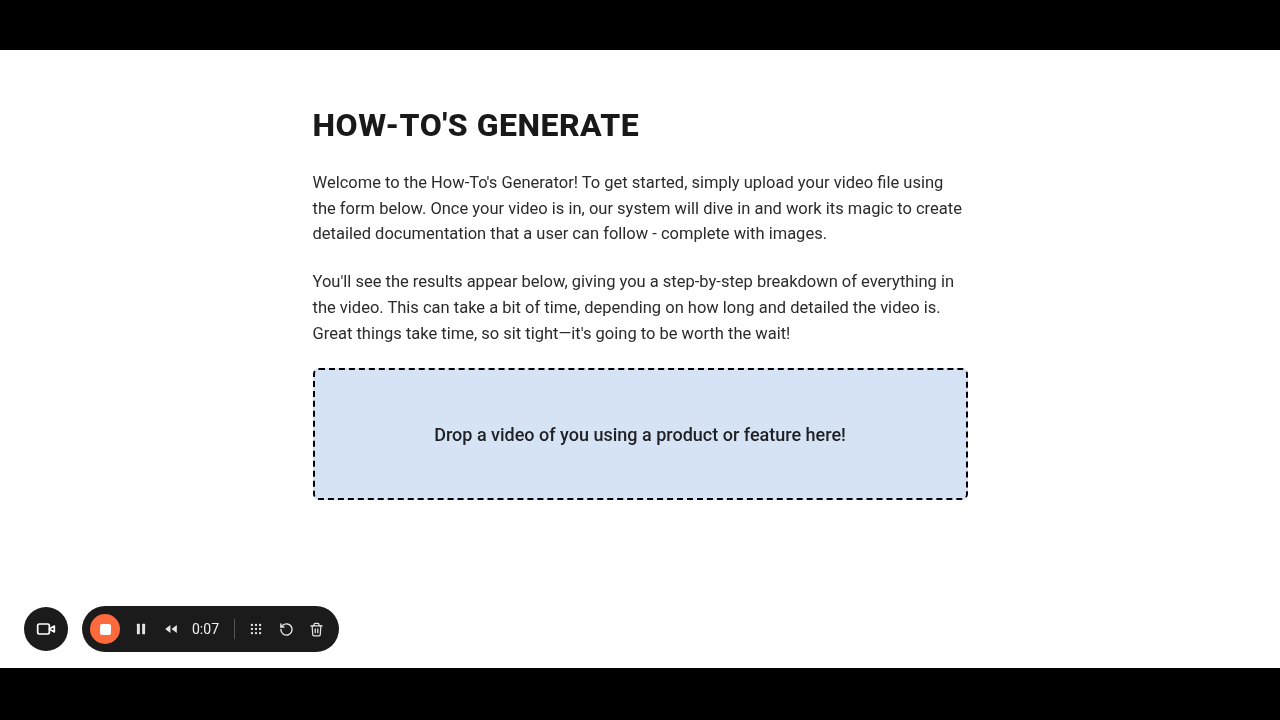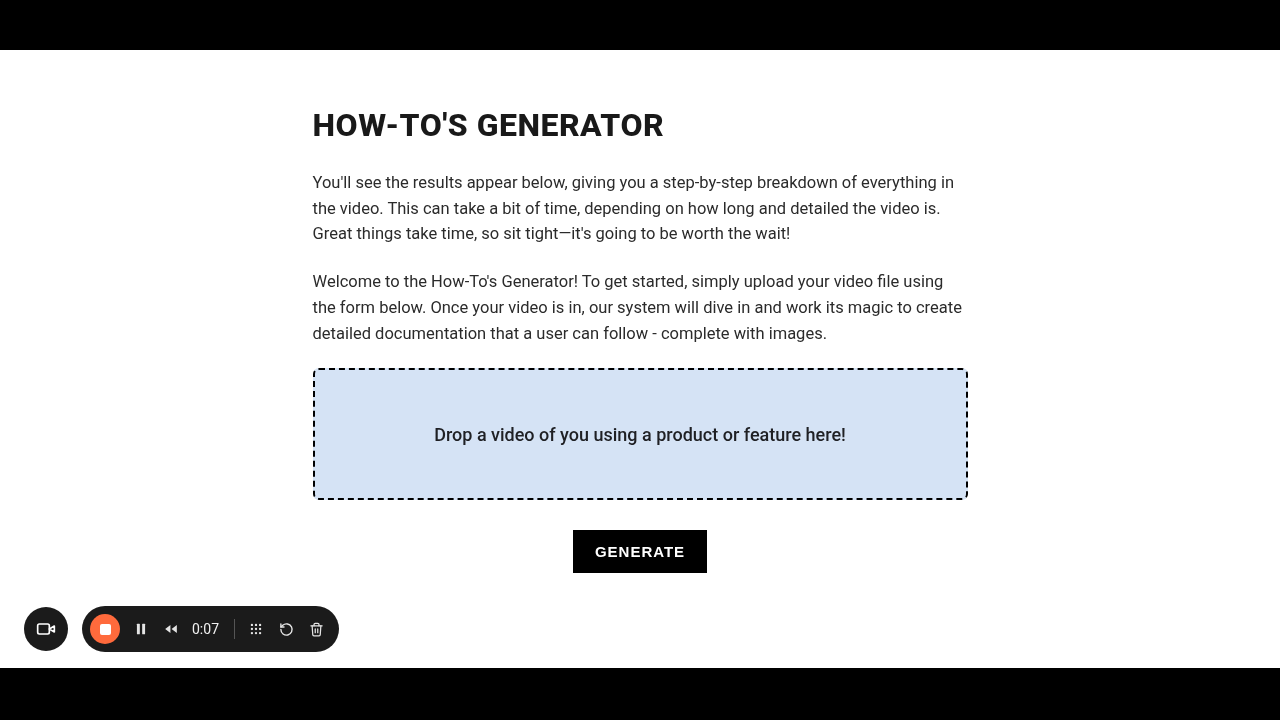--- a/index.html
+++ b/index.html
@@ -141,31 +141,28 @@
   background: #555;
 }
 svg { display: block; }
 </style>
 </head>
 <body>
 
 <div class="top-bar"></div>
 
 <div class="content">
-  <h1 class="page-title">HOW-TO'S GENERATOR</h1>
+  <h1 class="page-title">HOW-TO'S GENERATE</h1>
+  <p class="intro-p">Welcome to the How-To's Generator! To get started, simply upload your video file using the form below. Once your video is in, our system will dive in and work its magic to create detailed documentation that a user can follow - complete with images.</p>
   <p class="intro-p">You'll see the results appear below, giving you a step-by-step breakdown of everything in the video. This can take a bit of time, depending on how long and detailed the video is. Great things take time, so sit tight—it's going to be worth the wait!</p>
-  <p class="intro-p">Welcome to the How-To's Generator! To get started, simply upload your video file using the form below. Once your video is in, our system will dive in and work its magic to create detailed documentation that a user can follow - complete with images.</p>
 
   <div class="dropzone">
     <span class="dropzone-text">Drop a video of you using a product or feature here!</span>
   </div>
 
-  <div class="generate-wrap">
-    <button class="generate-btn">GENERATE</button>
-  </div>
 </div>
 
 <div class="recorder-wrap">
   <div class="cam-circle">
     <span>
       <svg width="20" height="20" viewBox="0 0 24 24" fill="none" stroke="currentColor" stroke-width="2" stroke-linecap="round" stroke-linejoin="round">
         <rect x="2" y="6" width="14" height="12" rx="2"></rect>
         <path d="M22 8.5l-6 3.5 6 3.5z"></path>
       </svg>
     </span>

